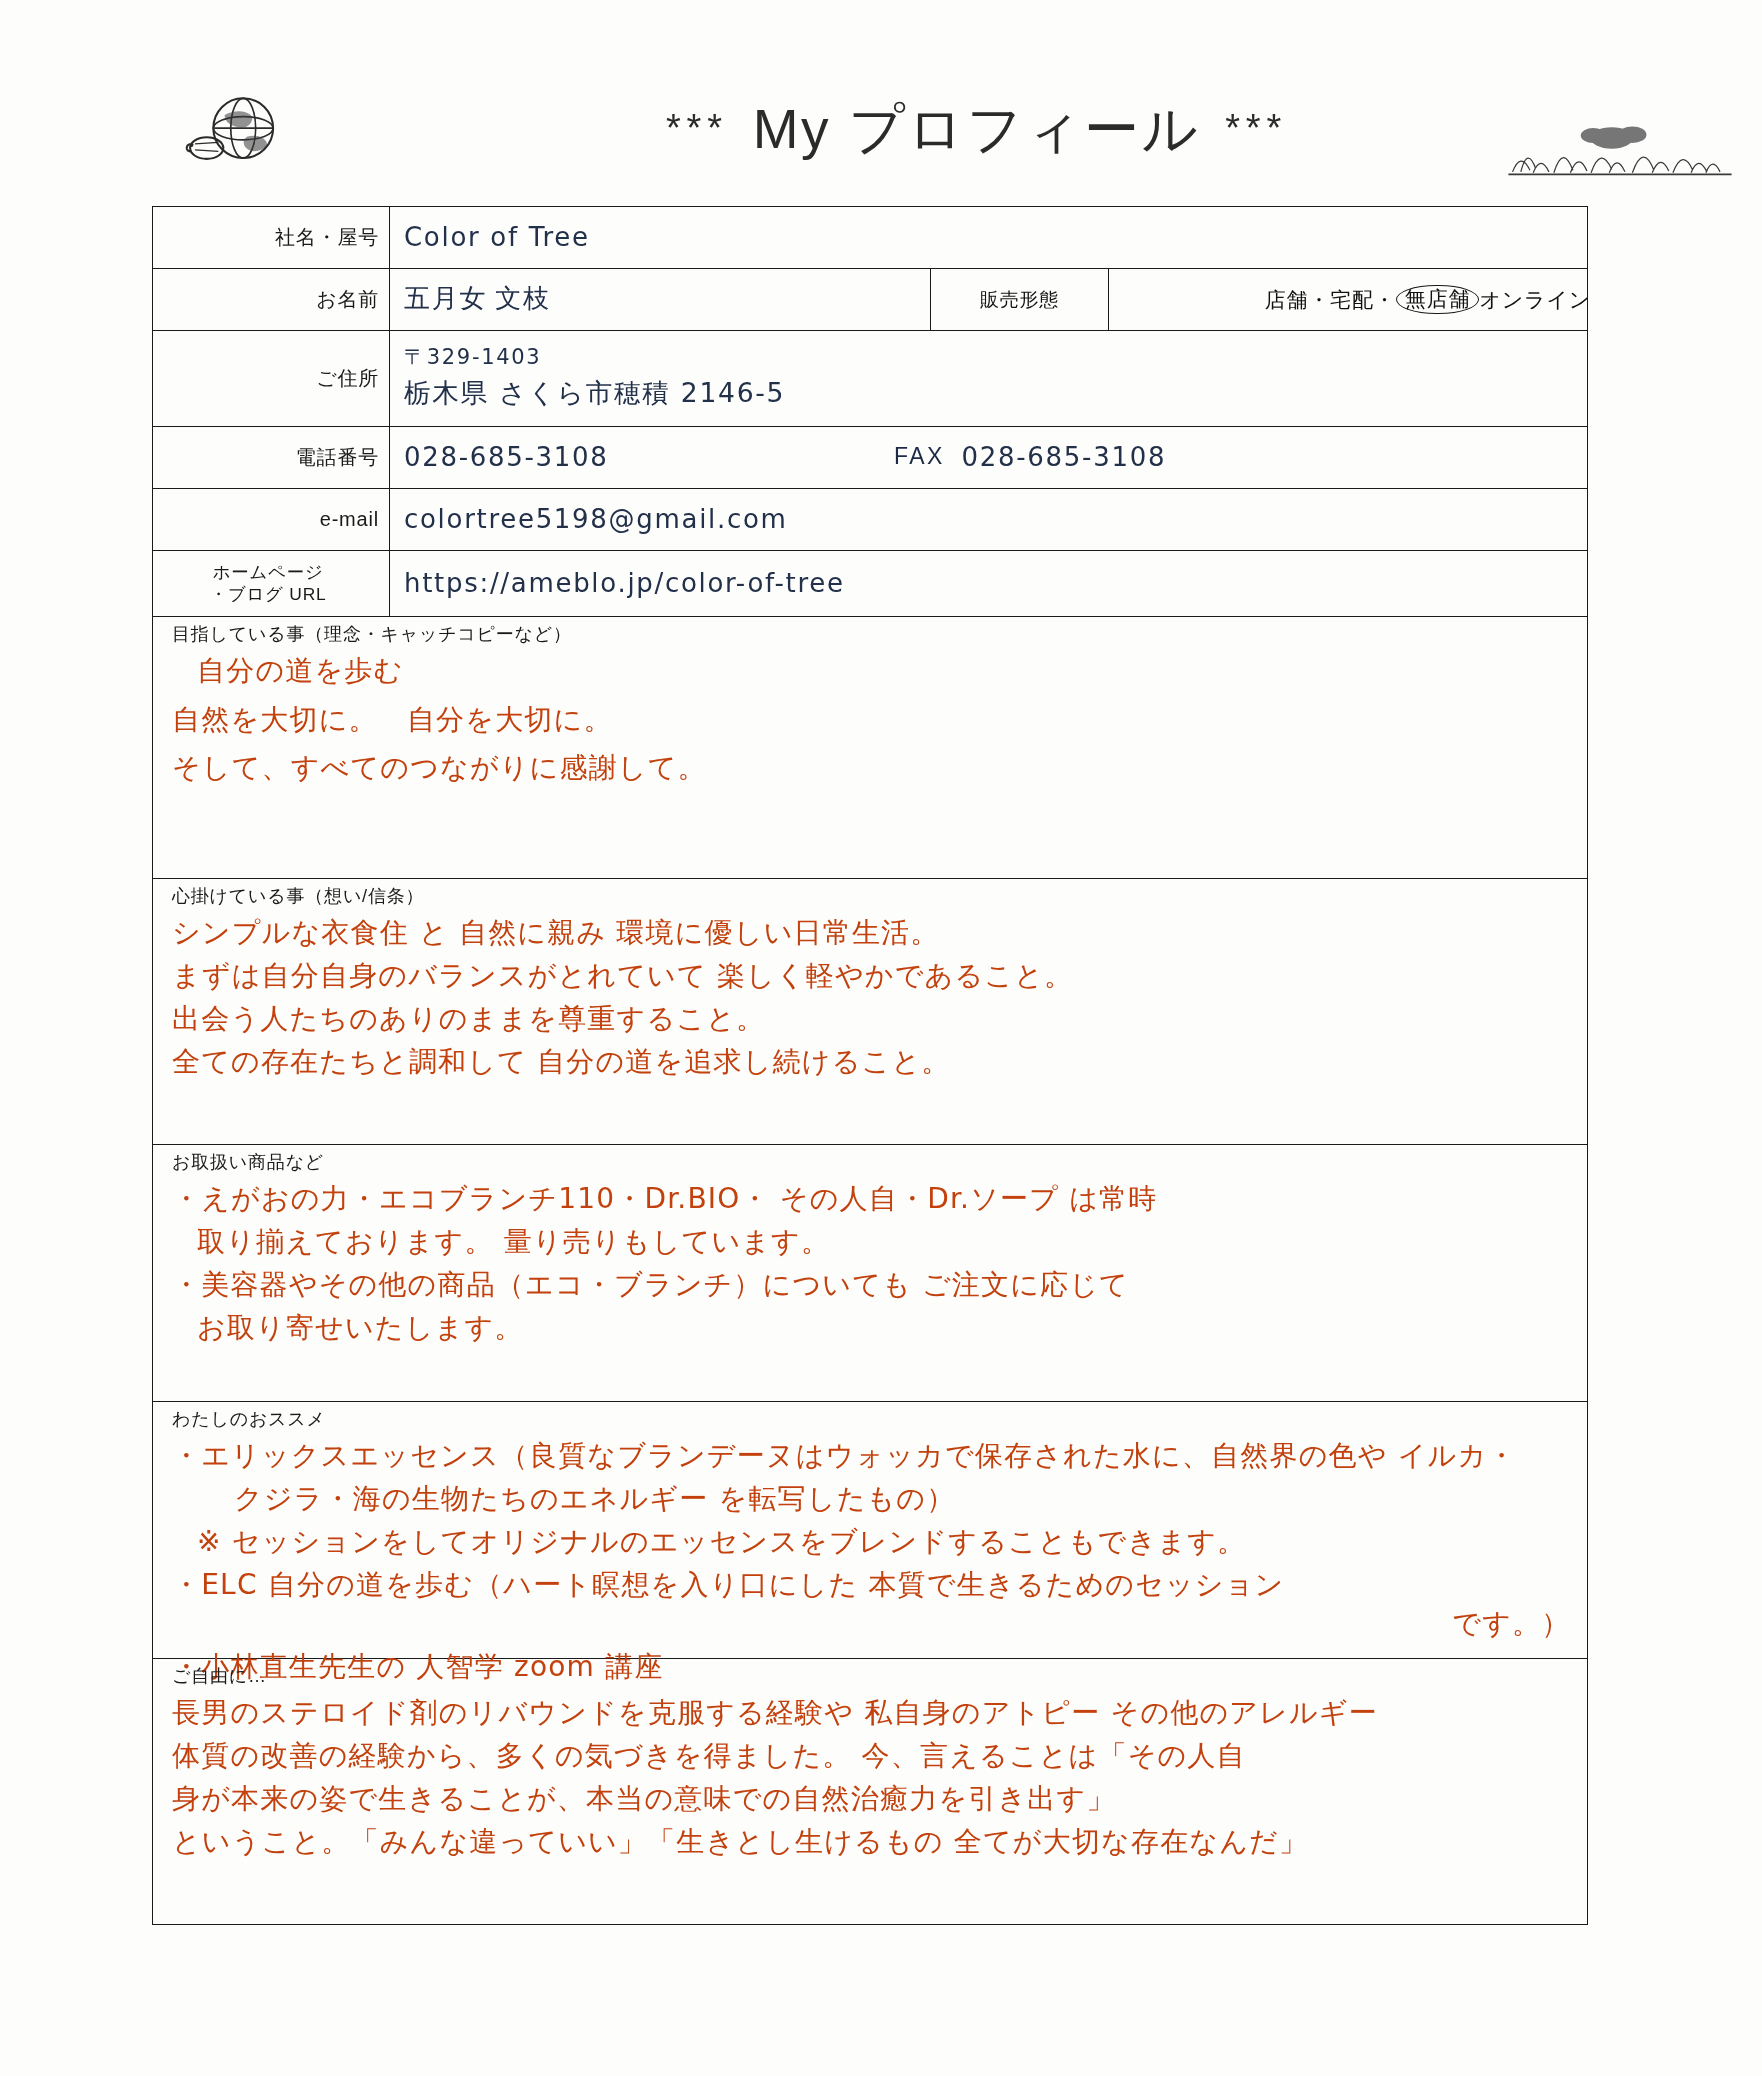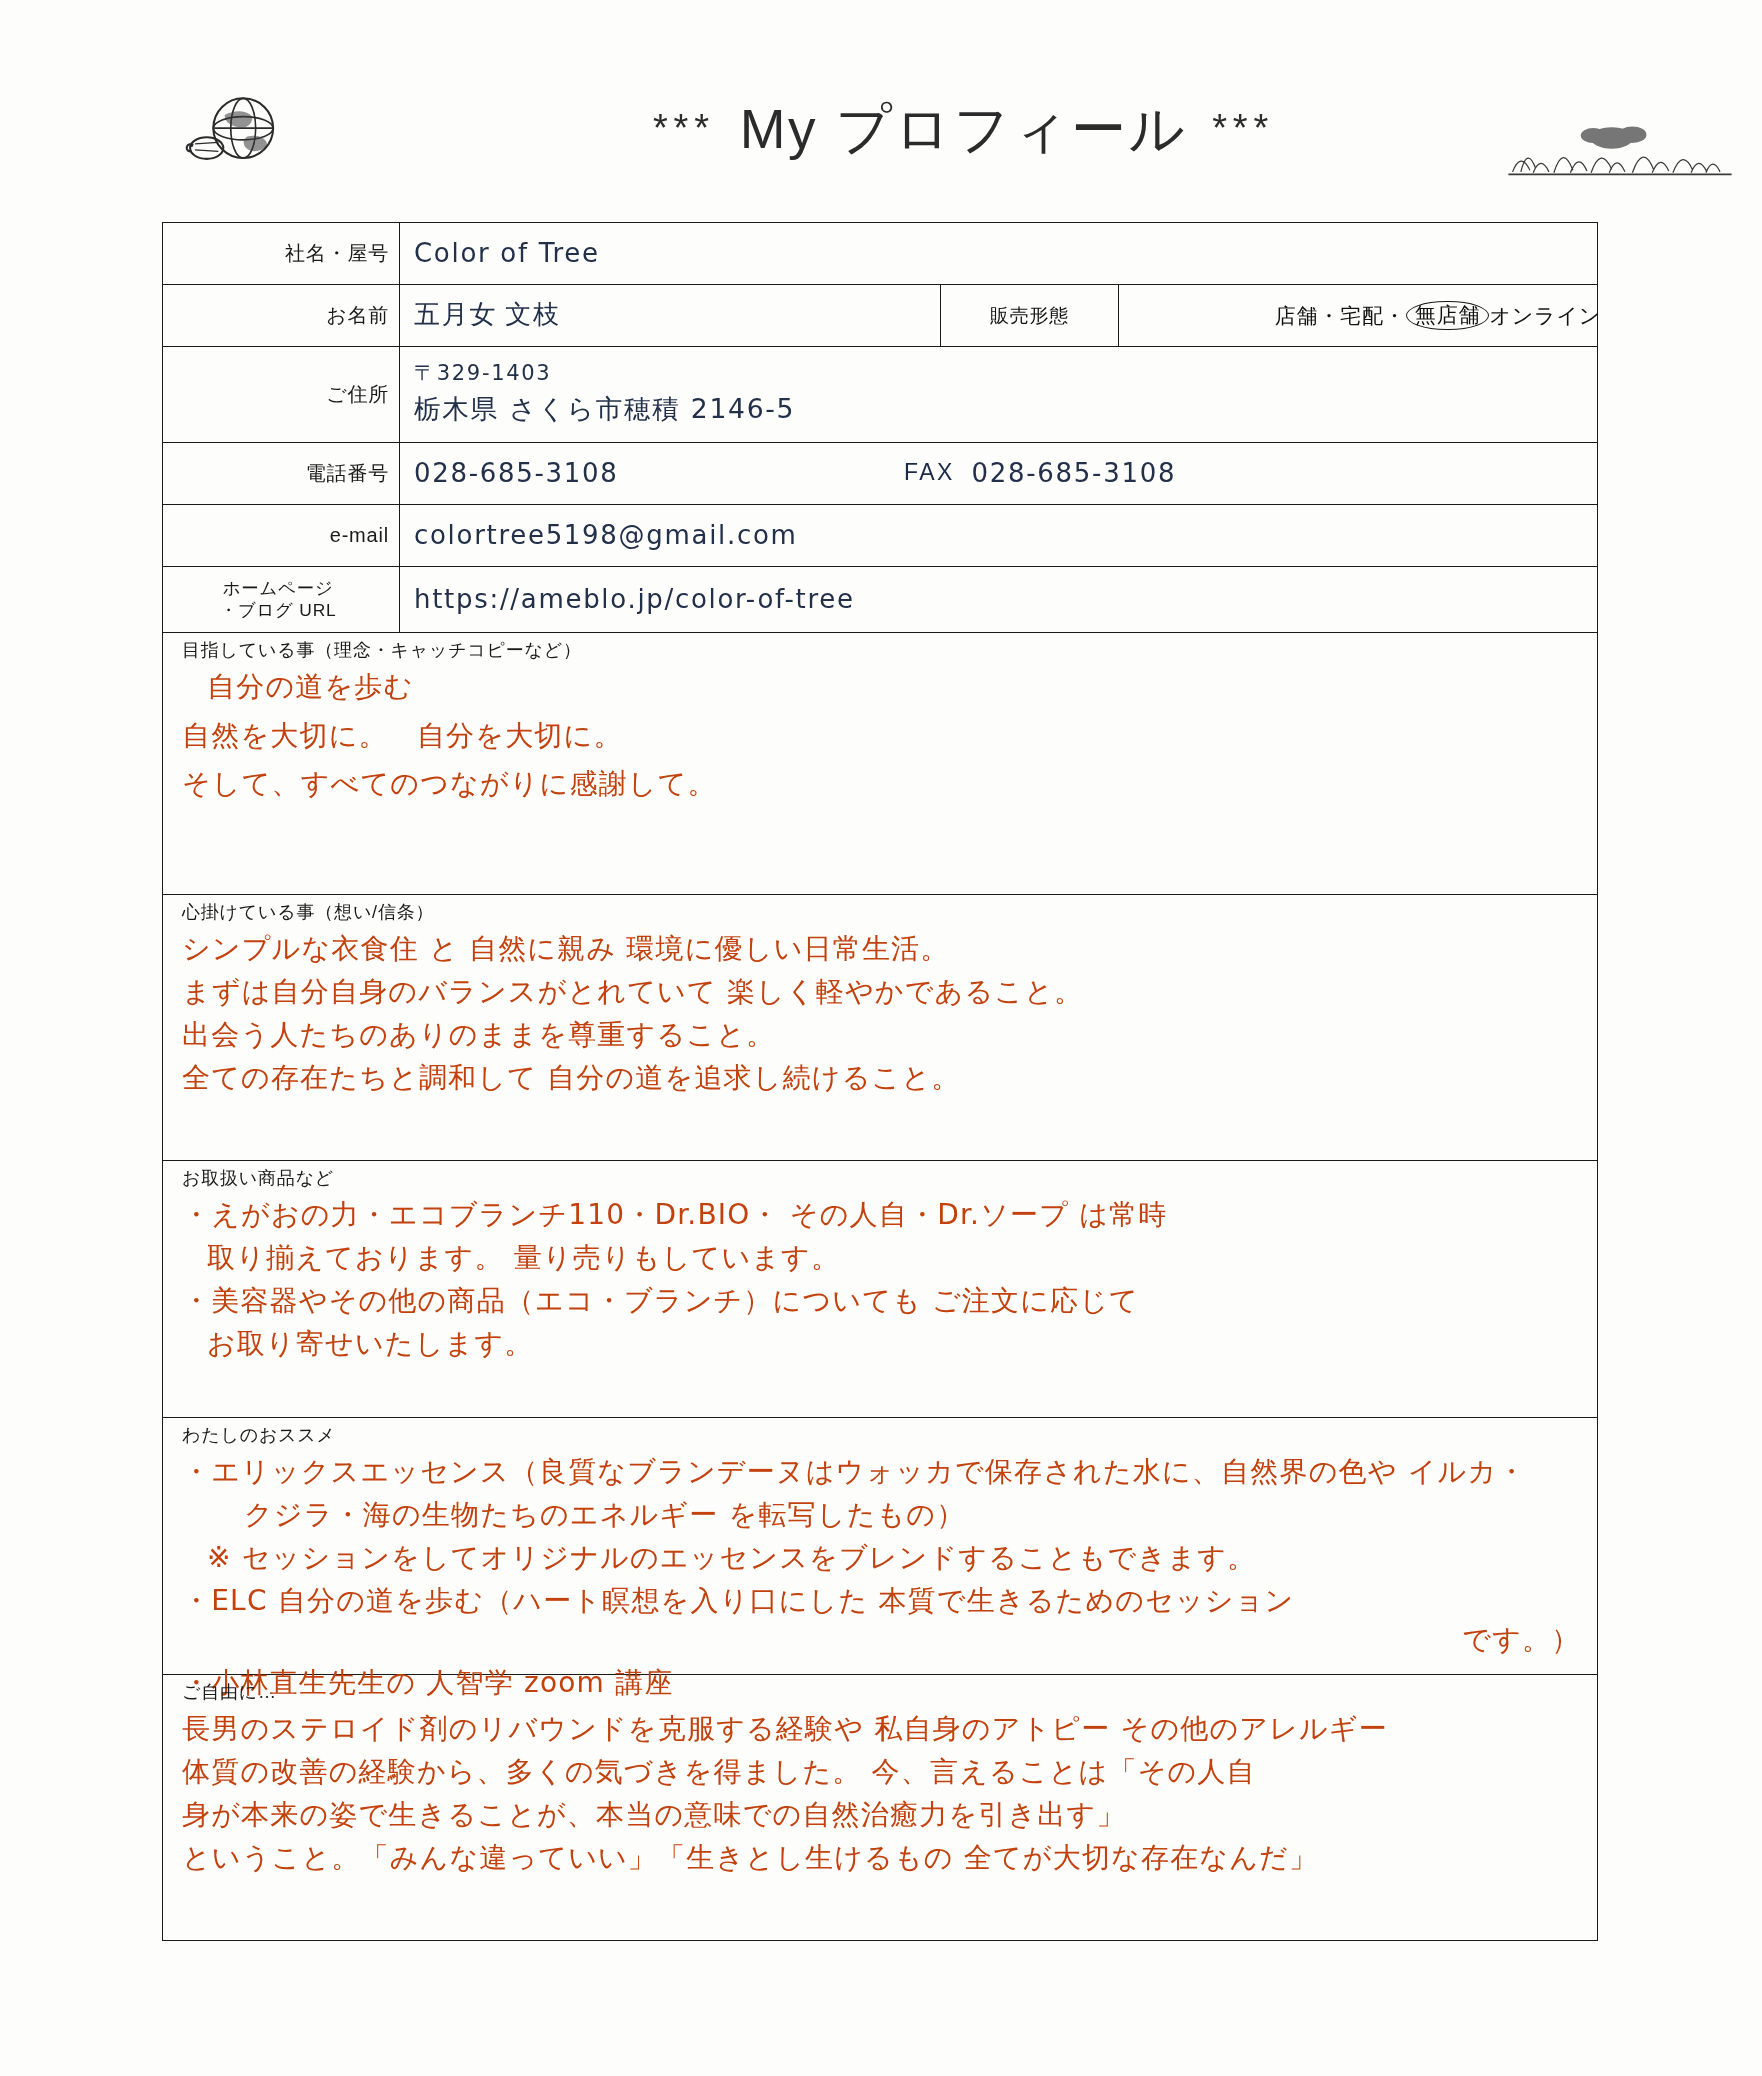--- a/index.html
+++ b/index.html
@@ -33,21 +33,21 @@
   }
   .globe-icon {
     position: absolute;
     left: 60px;
     top: 6.2px;
     width: 104px;
     height: 83px;
   }
   .title {
     position: absolute;
-    left: 257px;
+    left: 270px;
     top: 4.2px;
     width: 1163px;
     text-align: center;
     font-size: 53px;
     letter-spacing: 2.5px;
     color: #2b2b2b;
     font-weight: 500;
     white-space: nowrap;
   }
   .title .stars {
@@ -63,28 +63,27 @@
     position: absolute;
     left: 1383px;
     top: 25px;
     width: 224px;
     height: 62px;
   }
 
   
   .form {
     position: absolute;
-    left: 162px;
+    left: 152px;
     top: 206px;
     width: 1436px;
     border-top: 1.7px solid #1a1a1a;
     border-left: 1.7px solid #1a1a1a;
     border-right: 1.7px solid #1a1a1a;
     box-sizing: border-box;
-    margin-top: 16px;
   }
   .row {
     display: flex;
     border-bottom: 1.7px solid #1a1a1a;
     box-sizing: border-box;
     position: relative;
   }
   .lbl {
     flex: 0 0 237px;
     box-sizing: border-box;

